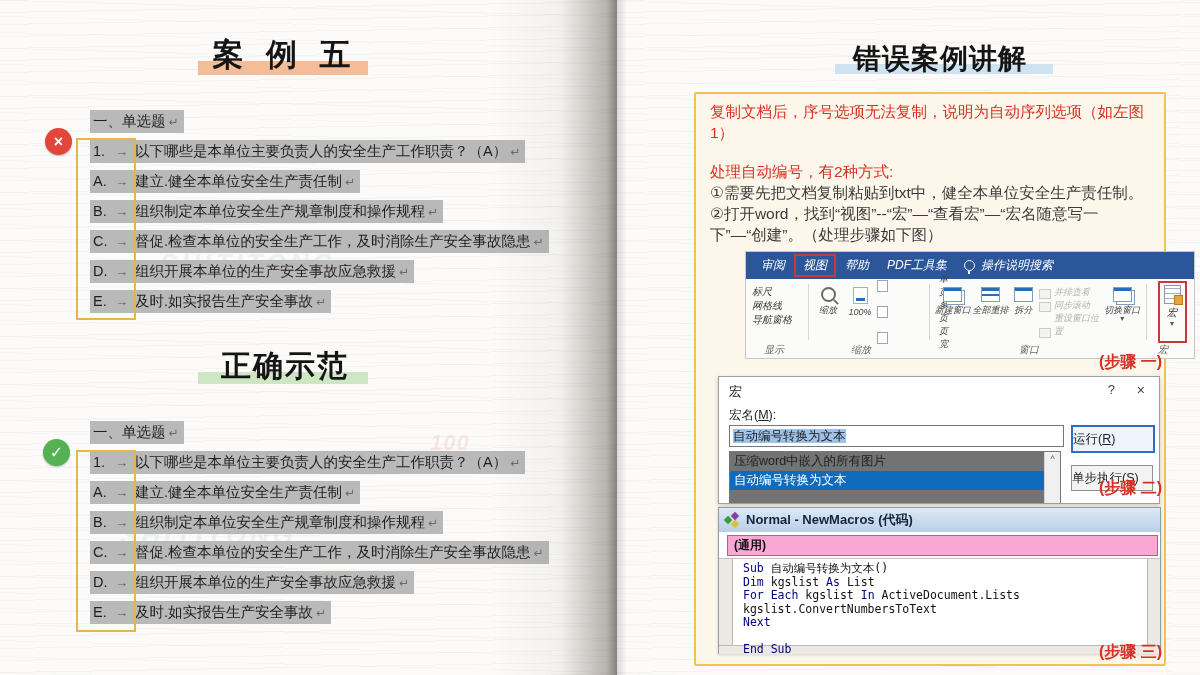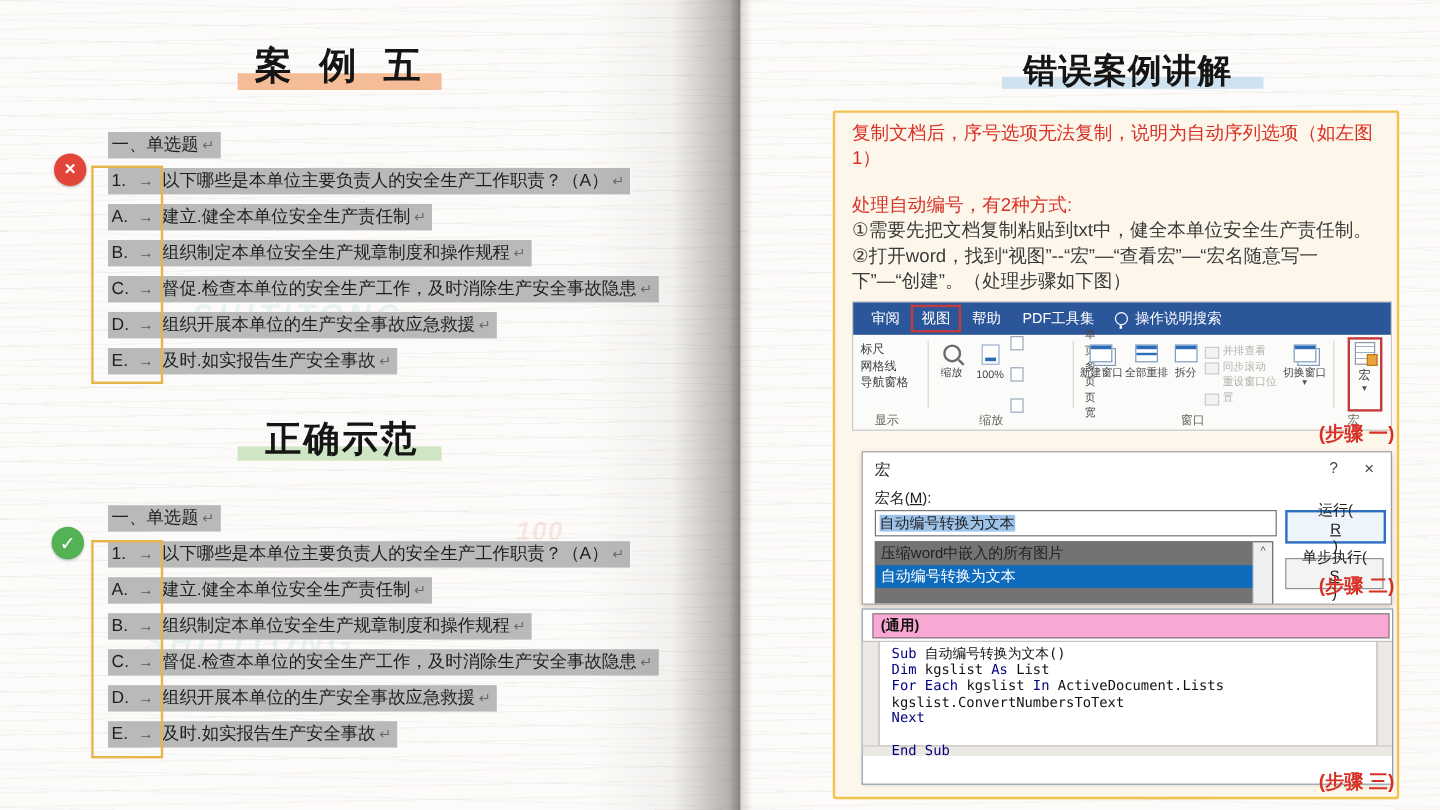--- a/index.html
+++ b/index.html
@@ -67,22 +67,22 @@
   #explain-text .red{color:#d93025;}
   #explain-text .gap{height:18px;}
 
   .step-caption{position:absolute;z-index:4;width:468px;left:694px;text-align:right;
                 color:#d93025;font-size:16px;font-weight:bold;}
   #cap-step1{top:352px;}
   #cap-step2{top:478px;}
   #cap-step3{top:642px;}
 
   
-  #ribbon{position:absolute;left:710px;top:251px;width:448px;z-index:3;
-          border:1px solid #c9c7c5;background:#fbfbfa;}
+  #ribbon{position:absolute;left:745px;top:251px;width:448px;z-index:3;
+          border:1px solid #c9c7c5;background:#fbfbfa;font-style:italic;}
   #ribbon-tabs{height:27px;background:#2b579a;display:flex;align-items:center;
                color:#fff;font-size:12px;padding-left:6px;}
   .rtab{padding:3px 9px;white-space:nowrap;}
   .rtab.sel{border:2px solid #c43b3b;padding:1px 7px;}
   #tab-search{display:flex;align-items:center;margin-left:8px;}
   .bulb{width:9px;height:9px;border:1.5px solid #fff;border-radius:50%;position:relative;margin-right:6px;}
   .bulb::after{content:"";position:absolute;left:2.5px;bottom:-4px;width:2px;height:3px;background:#fff;}
   #ribbon-body{display:flex;height:62px;align-items:stretch;padding:2px 0 0 2px;}
   .rgroup{display:flex;}
   .rsep{width:1px;background:#d8d6d3;margin:3px 4px;}
@@ -124,21 +124,21 @@
   #dlg-close{position:absolute;right:14px;top:5px;font-size:14px;color:#444;}
   #dlg-name-label{position:absolute;left:10px;top:30px;}
   #dlg-input{position:absolute;left:10px;top:48px;width:330px;height:20px;border:1px solid #767676;
              background:#fff;line-height:20px;padding-left:3px;}
   #dlg-input .selected{background:#9ec3ea;}
   #dlg-list{position:absolute;left:10px;top:74px;width:330px;height:60px;border:1px solid #767676;background:#737373;}
   .dlg-item{height:19px;line-height:19px;padding-left:4px;white-space:nowrap;overflow:hidden;}
   .dlg-item.sel{background:#0f6cbd;color:#fff;}
   #dlg-scroll{position:absolute;right:0;top:0;width:15px;height:100%;background:#f0f0f0;
               border-left:1px solid #d5d5d5;text-align:center;font-size:9px;color:#555;line-height:14px;}
-  .dlg-btn{position:absolute;left:352px;width:80px;height:24px;display:flex;align-items:center;justify-content:center;font-size:12.5px;flex-direction:column;}
+  .dlg-btn{position:absolute;left:352px;width:80px;height:24px;display:flex;align-items:center;font-size:12.5px;}
   #btn-run{top:48px;border:2px solid #2f6fc1;background:#eef4fc;}
   #btn-step{top:88px;border:1px solid #919191;background:#f3f3f3;}
   .u{text-decoration:underline;}
 
   
   #vba-win{position:absolute;left:718px;top:507px;width:441px;height:145px;z-index:3;
            background:#fff;border:1px solid #8d9cab;box-shadow:0 1px 3px rgba(0,0,0,0.15);}
   #vba-titlebar{height:24px;background:linear-gradient(180deg,#dcE9f6,#b9cfe8);
                 display:flex;align-items:center;padding-left:6px;font-size:13px;color:#17213d;font-weight:bold;}
   .vba-ico{width:15px;height:15px;position:relative;margin-right:6px;flex:0 0 auto;}
@@ -338,20 +338,28 @@
   <div class="dlg-btn" id="btn-step">
       <span>单步执行(</span>
       <span class="u">S</span>
       <span>)</span>
     </div>
 </div>
 
 <div class="step-caption" id="cap-step2">(步骤 二)</div>
 
 <div id="vba-win">
+  <div id="vba-titlebar">
+    <span class="vba-ico">
+        <i></i>
+        <i></i>
+        <i></i>
+      </span>
+    <span>Normal - NewMacros (代码)</span>
+  </div>
   <div id="vba-combo-row">
     <div id="vba-combo">(通用)</div>
   </div>
   <div id="vba-code">
     <div id="vba-margin"></div>
     <div id="vba-lines"><div><span class="kw">Sub</span><span> 自动编号转换为文本()</span></div><div><span class="kw">Dim</span><span> kgslist </span><span class="kw">As</span><span> List</span></div><div><span class="kw">For Each</span><span> kgslist </span><span class="kw">In</span><span> ActiveDocument.Lists</span></div><div><span>kgslist.ConvertNumbersToText</span></div><div><span class="kw">Next</span></div><div>&nbsp;</div><div><span class="kw">End Sub</span></div></div>
     <div id="vba-rstrip"></div>
   </div>
   <div id="vba-hscroll"></div>
 </div>

